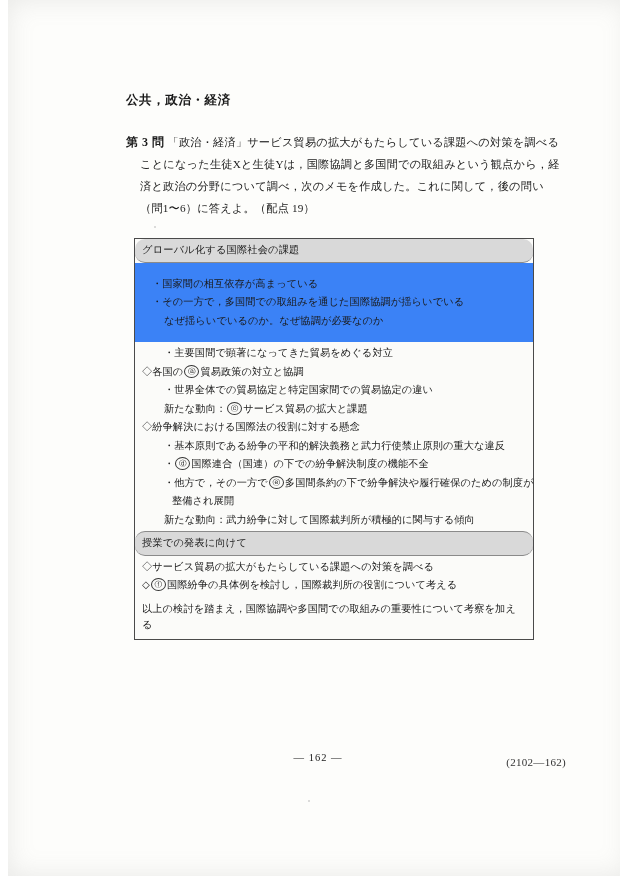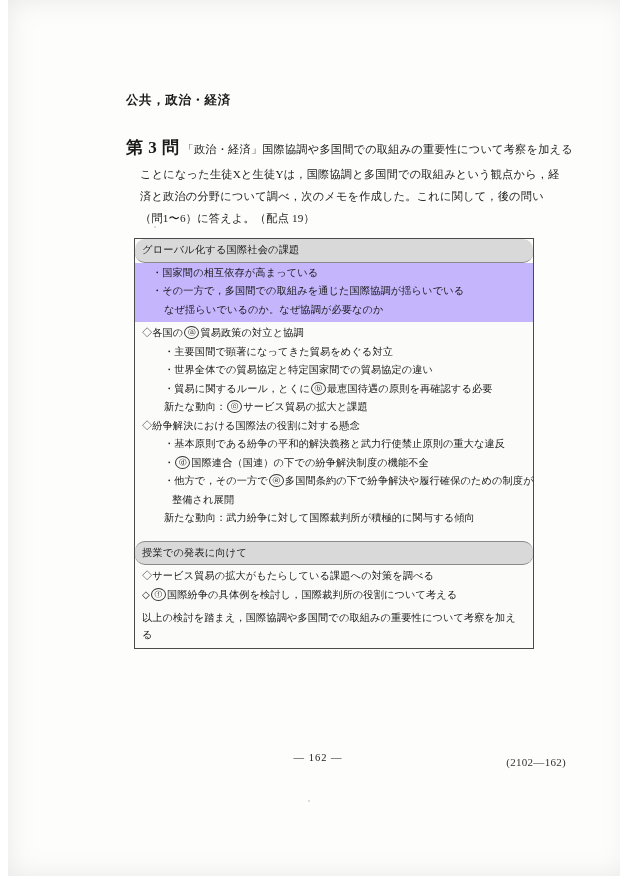--- a/index.html
+++ b/index.html
@@ -41,21 +41,21 @@
     margin-bottom: 22px;
   }
   .q-block {
     display: block;
     font-size: 11.2px;
     line-height: 1.95;
     letter-spacing: 0.2px;
   }
   .q-label {
     font-weight: bold;
-    font-size: 17px;
+    font-size: 12px;
     letter-spacing: 0.5px;
   }
   .q-line {
     display: block;
     white-space: nowrap;
   }
   .q-line.indent {
     padding-left: 14px;
   }
 
@@ -76,26 +76,25 @@
     background: #d9d9d9;
     border-bottom: 1px solid #8a8a8a;
     padding: 3px 7px 3px 7px;
     font-size: 10.2px;
     letter-spacing: 0.2px;
     border-radius: 10px;
   }
   .memo-band.second {
     border-top: 1px solid #8a8a8a;
     border-bottom: 1px solid #8a8a8a;
-    margin-top: 11px;
+    margin-top: 0;
   }
   .memo-shade {
-    background: #c4b5fd;
-    padding: 2px 7px;
-    font-family: Liberation Mono, monospace;
+    background: #3b82f6;
+    padding: 12px 7px;
   }
   .memo-line {
     display: block;
     white-space: nowrap;
     padding: 1px 0;
   }
   .memo-line.ind1 { padding-left: 10px; }
   .memo-line.ind2 { padding-left: 22px; }
   .memo-line.ind3 { padding-left: 30px; }
   .memo-line.tail { padding-left: 22px; }
@@ -148,43 +147,42 @@
 <body>
 
 <div class="page">
 
   <div class="content">
     <div class="doc-heading">公共，政治・経済</div>
 
     <div class="q-block">
       <span class="q-line">
         <span class="q-label">第 3 問</span>
-        <span>「政治・経済」国際協調や多国間での取組みの重要性について考察を加える</span>
+        <span>「政治・経済」サービス貿易の拡大がもたらしている課題への対策を調べる</span>
       </span>
       <span class="q-line indent">ことになった生徒Xと生徒Yは，国際協調と多国間での取組みという観点から，経</span>
       <span class="q-line indent">済と政治の分野について調べ，次のメモを作成した。これに関して，後の問い</span>
       <span class="q-line indent">（問1〜6）に答えよ。（配点 19）</span>
     </div>
   </div>
 
   <div class="memo">
 
     <div class="memo-band">グローバル化する国際社会の課題</div>
 
     <div class="memo-shade">
       <span class="memo-line ind1">・国家間の相互依存が高まっている</span>
       <span class="memo-line ind1">・その一方で，多国間での取組みを通じた国際協調が揺らいでいる</span>
       <span class="memo-line ind2">なぜ揺らいでいるのか。なぜ協調が必要なのか</span>
     </div>
 
     <div class="memo-sec">
+      <span class="memo-line ind2">・主要国間で顕著になってきた貿易をめぐる対立</span>
       <span class="memo-line"><span>◇各国の</span><span class="circ">ⓐ</span><span>貿易政策の対立と協調</span></span>
-      <span class="memo-line ind2">・主要国間で顕著になってきた貿易をめぐる対立</span>
       <span class="memo-line ind2">・世界全体での貿易協定と特定国家間での貿易協定の違い</span>
-      <span class="memo-line ind2"><span>・貿易に関するルール，とくに</span><span class="circ">ⓑ</span><span>最恵国待遇の原則を再確認する必要</span></span>
       <span class="memo-line tail"><span>新たな動向：</span><span class="circ">ⓒ</span><span>サービス貿易の拡大と課題</span></span>
 
       <span class="memo-line">◇紛争解決における国際法の役割に対する懸念</span>
       <span class="memo-line ind2">・基本原則である紛争の平和的解決義務と武力行使禁止原則の重大な違反</span>
       <span class="memo-line ind2"><span>・</span><span class="circ">ⓓ</span><span>国際連合（国連）の下での紛争解決制度の機能不全</span></span>
       <span class="memo-line ind2"><span>・他方で，その一方で</span><span class="circ">ⓔ</span><span>多国間条約の下で紛争解決や履行確保のための制度が</span></span>
       <span class="memo-line ind3">整備され展開</span>
       <span class="memo-line tail">新たな動向：武力紛争に対して国際裁判所が積極的に関与する傾向</span>
     </div>
 

